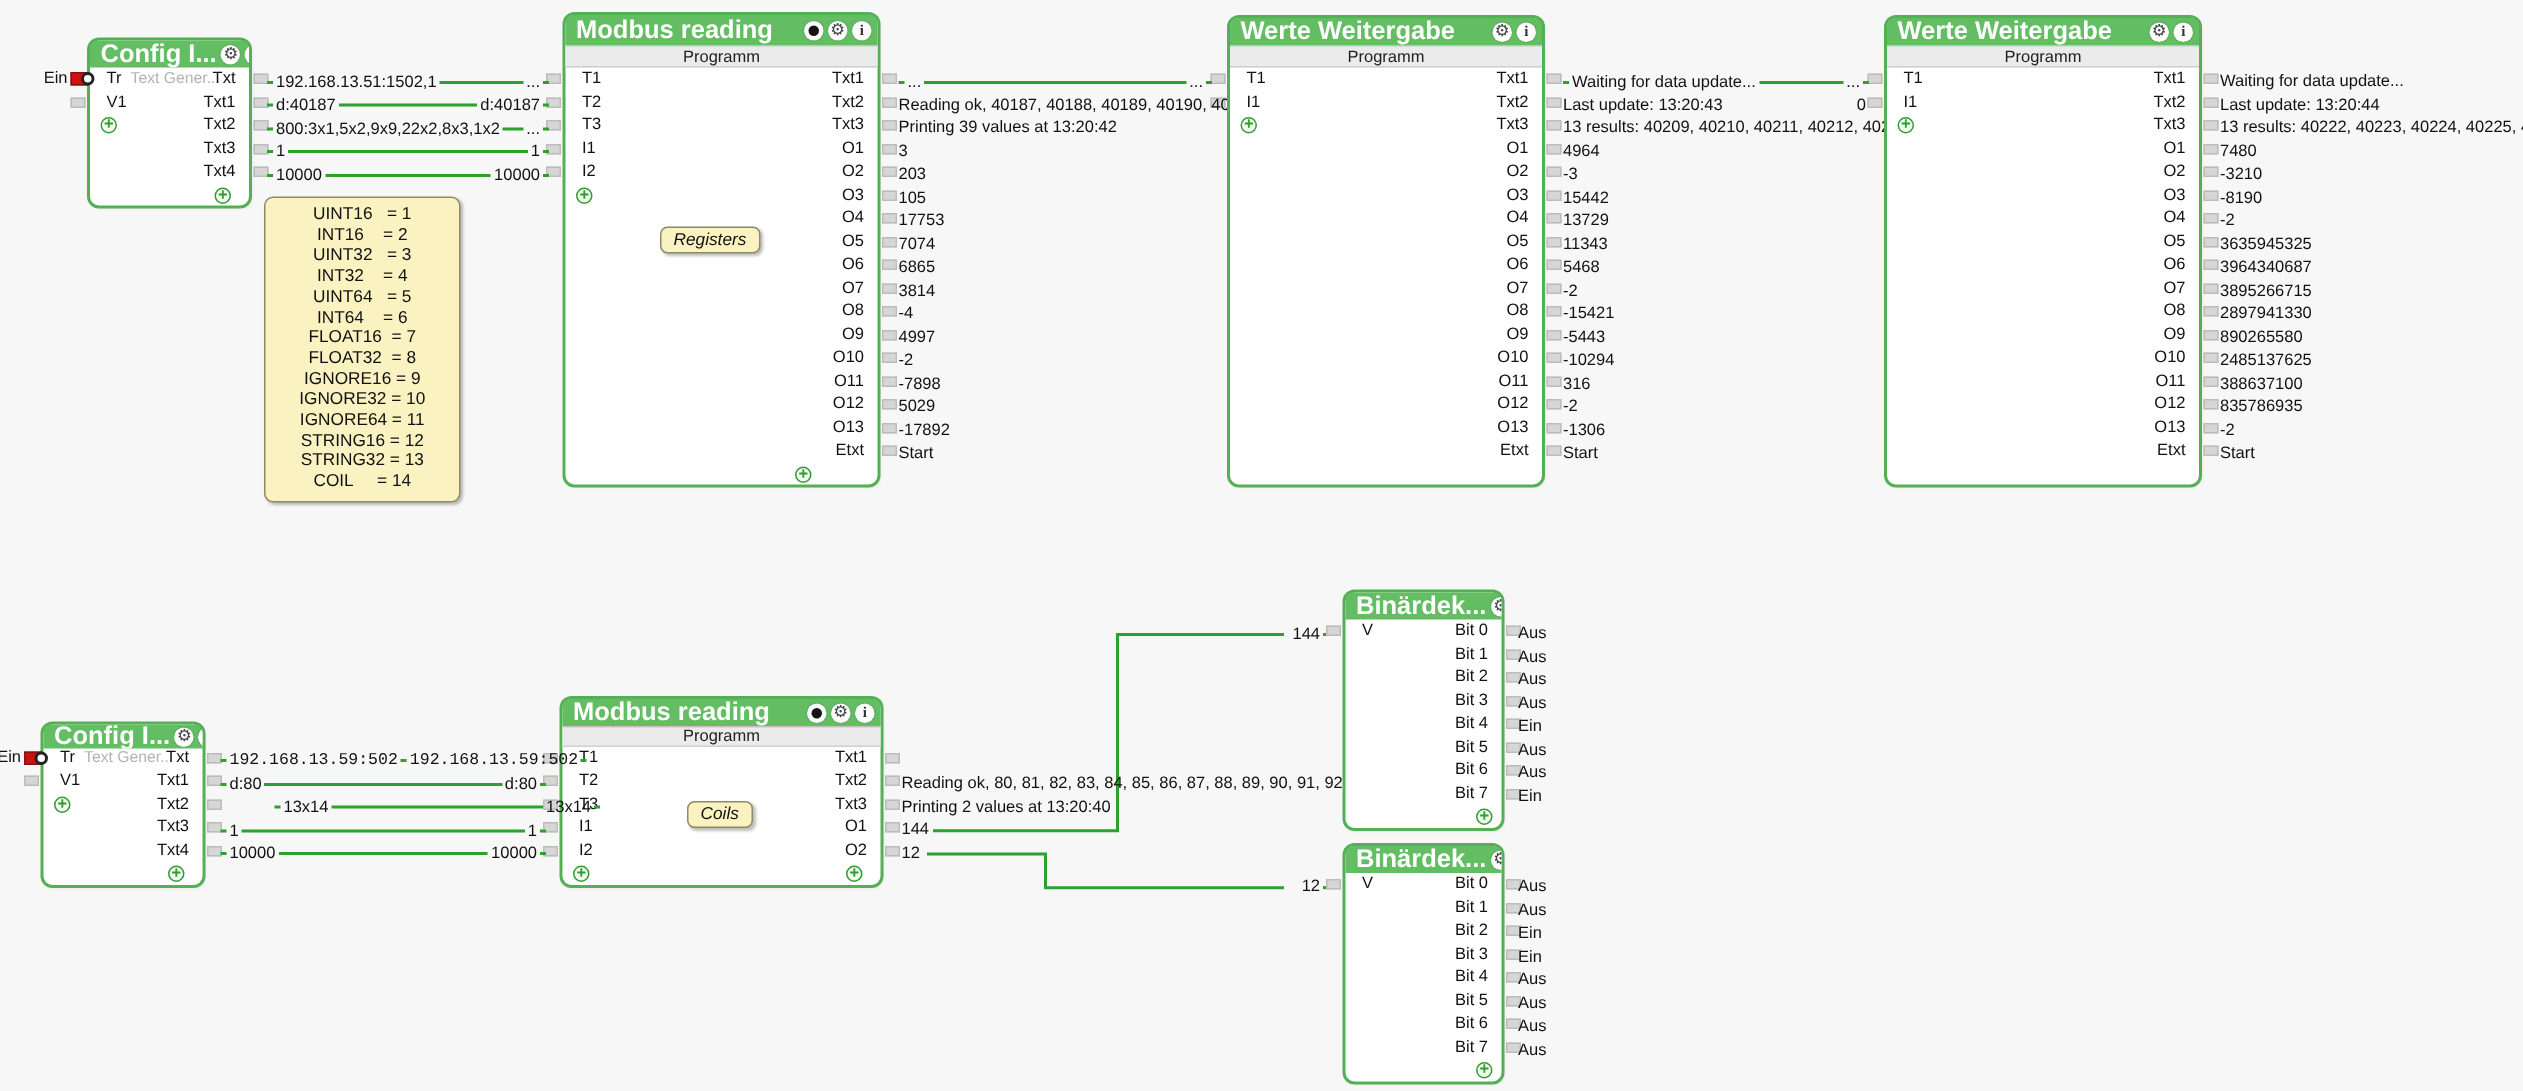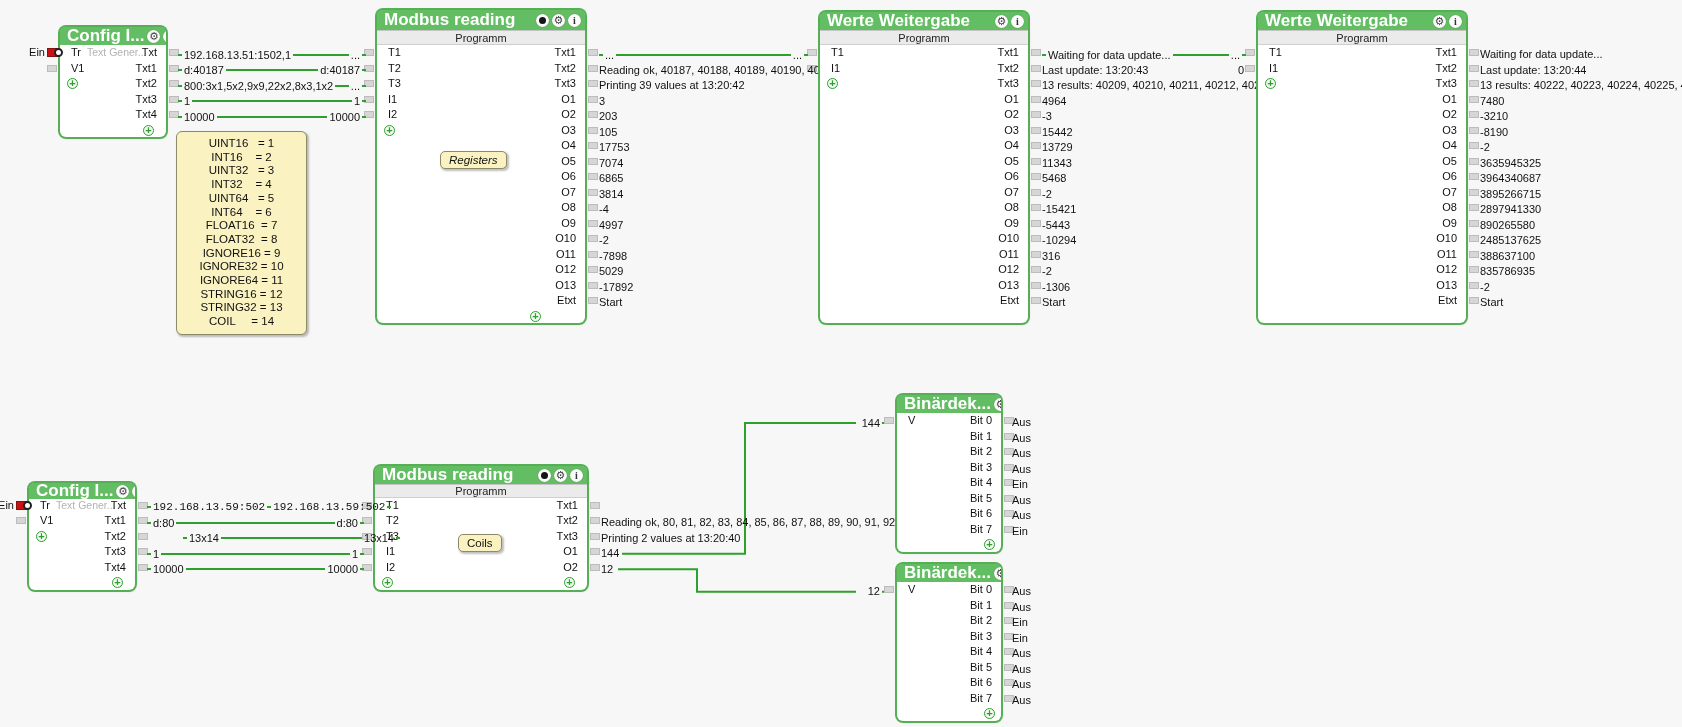--- a/index.html
+++ b/index.html
@@ -579,15 +579,15 @@
       <div class="nline">FLOAT16  = 7</div>
       <div class="nline">FLOAT32  = 8</div>
       <div class="nline">IGNORE16 = 9</div>
       <div class="nline">IGNORE32 = 10</div>
       <div class="nline">IGNORE64 = 11</div>
       <div class="nline">STRING16 = 12</div>
       <div class="nline">STRING32 = 13</div>
       <div class="nline">COIL     = 14</div>
     </div>
   <div class="note badge" style="left:440px;top:151px;font-style:italic;">Registers</div>
-  <div class="note badge" style="left:458px;top:534px;">Coils</div>
+  <div class="note badge" style="left:458px;top:534px;font-style:italic;">Coils</div>
 
 </div>
 
 </body></html>

